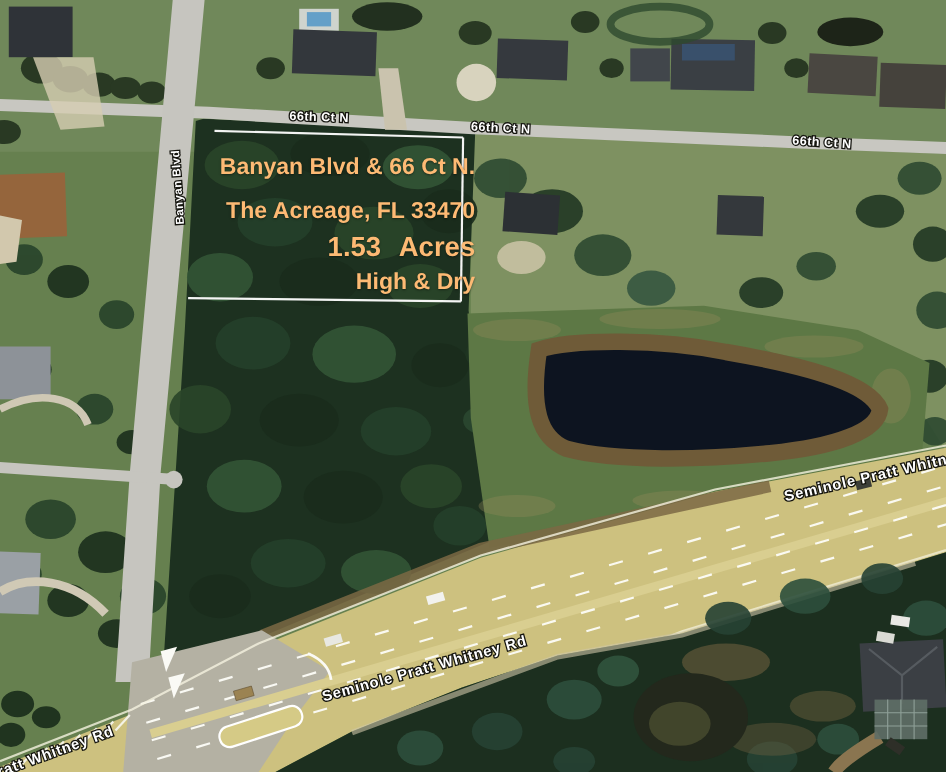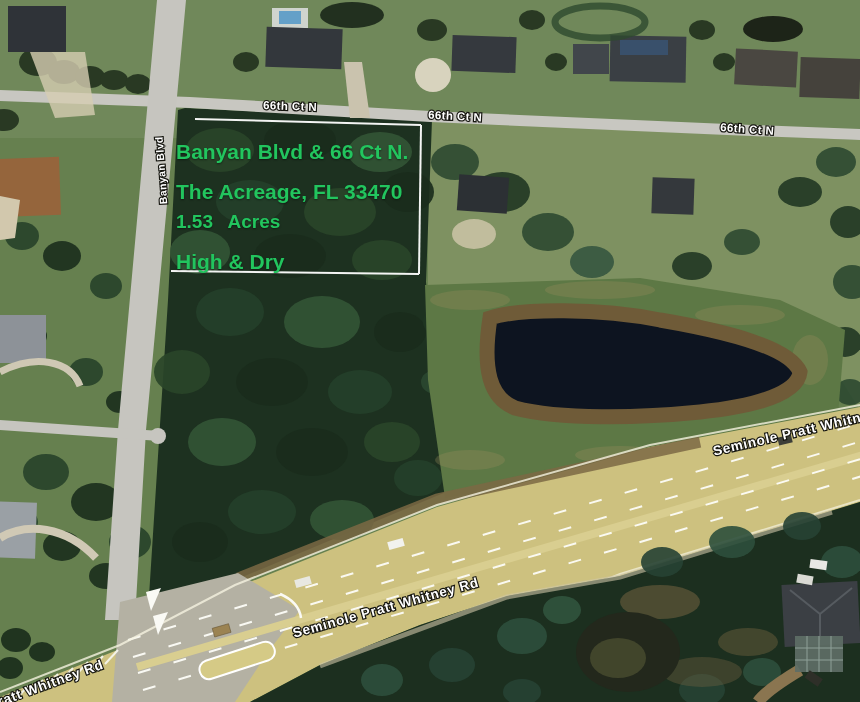--- a/index.html
+++ b/index.html
@@ -6,26 +6,26 @@
   #stage{position:relative;width:860px;height:702px;overflow:hidden;
          font-family:"Liberation Sans",sans-serif;}
   #stage svg{position:absolute;left:0;top:0;width:860px;height:702px;display:block;}
   svg text{font-family:"Liberation Sans",sans-serif;font-weight:bold;
            paint-order:stroke;stroke:#15150f;stroke-width:2.4px;fill:#ffffff;
            letter-spacing:.4px;}
   .roadlabel{font-size:11.5px;}
   .roadlabel-sm{font-size:10.5px;}
   .roadlabel-lg{font-size:13.5px;letter-spacing:.8px;}
   #listing-overlay{position:absolute;left:176px;top:139px;width:256px;
-      text-align:left;color:#22c55e;font-weight:bold;
+      text-align:right;color:#fdba74;font-weight:bold;
       text-shadow:0 1px 2px rgba(0,0,0,.45);line-height:1.25;}
   #listing-overlay .l1,#listing-overlay .l2,#listing-overlay .l4{font-size:21px;}
   #listing-overlay .l2{margin-top:14px;}
-  #listing-overlay .l3{font-size:19px;margin-top:4px;word-spacing:10px;}
-  #listing-overlay .l4{margin-top:16px;}
+  #listing-overlay .l3{font-size:25px;margin-top:4px;word-spacing:10px;}
+  #listing-overlay .l4{margin-top:3px;}
 </style>
 </head>
 <body>
 
 <div id="stage">
 <svg viewBox="0 0 860 702">
 
   <rect x="0" y="0" width="860" height="702" fill="#66804f"></rect>
   <rect x="0" y="0" width="860" height="138" fill="#70885a"></rect>
   <polygon points="428,122 860,140 860,410 800,315 640,290 428,288" fill="#7e9161"></polygon>

